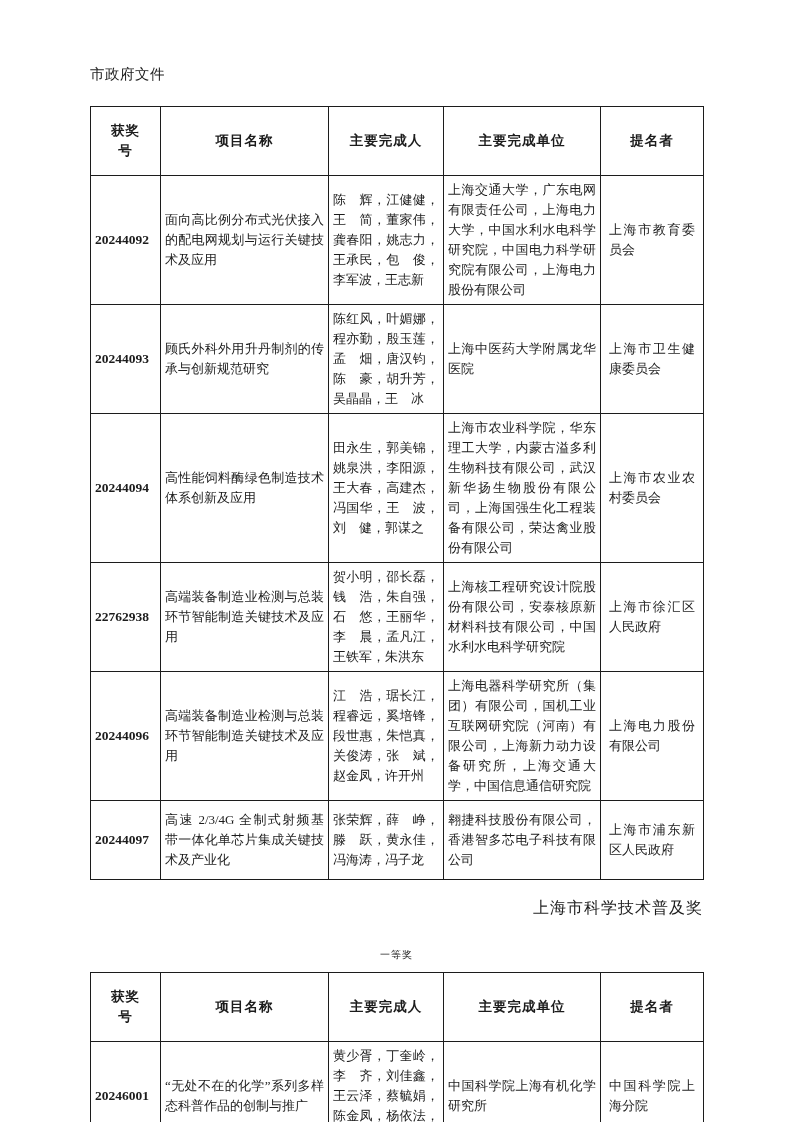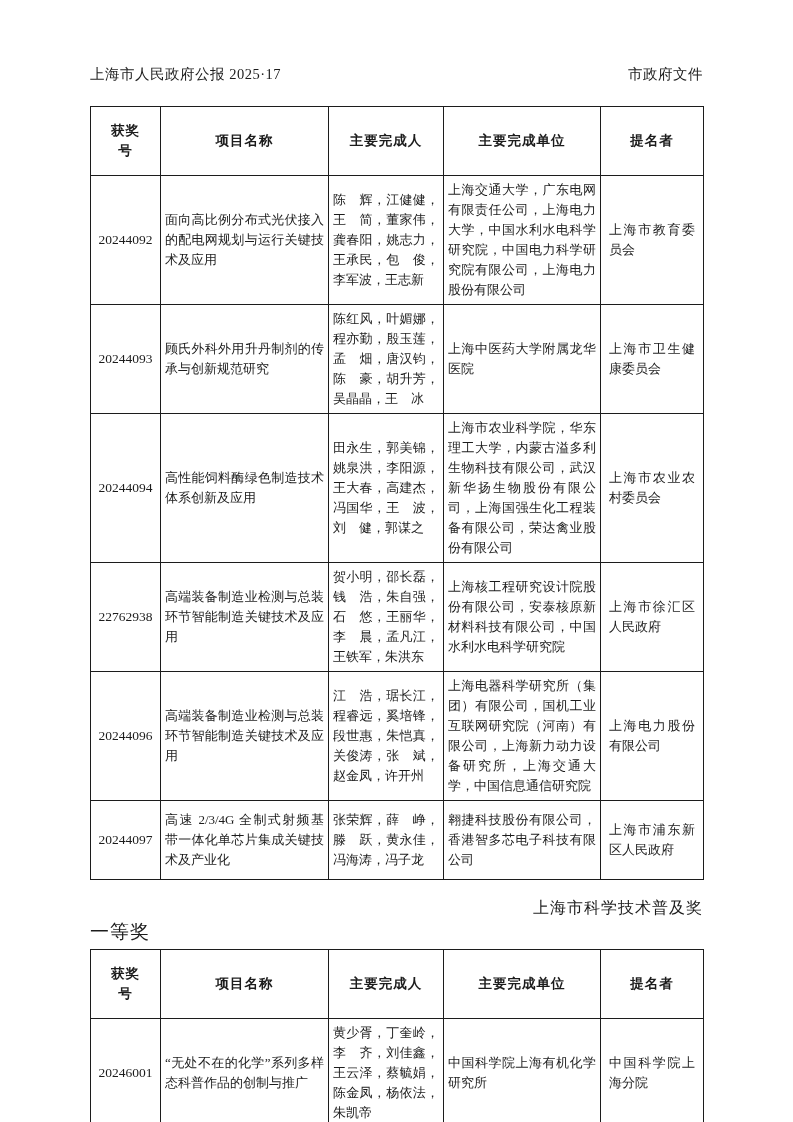--- a/index.html
+++ b/index.html
@@ -22,51 +22,50 @@
     border:1.5px solid #1c1c1c;
     vertical-align:middle;
     font-size:13px;line-height:20px;
     padding:4px 4px;
     word-break:break-all;
   }
   .awards th{
     font-weight:bold;font-size:13.5px;text-align:center;
     height:31px;padding:14px;letter-spacing:1px;
   }
-  td.num{text-align:center;font-size:13.5px;}
+  td.num{text-align:left;font-size:13.5px;font-weight:bold;}
   td.proj,td.people,td.units{text-align:justify;}
   td.nom{text-align:justify;padding:16px 8px;}
   tr.rh125{height:125px;}
   tr.rh101{height:101px;}
   tr.rh142{height:142px;}
   tr.rh100{height:100px;}
   tr.rh79{height:79px;}
   tr.rh98{height:98px;}
   .section-title{
     text-align:right;font-size:16px;line-height:24px;margin-top:16px;
     letter-spacing:1px;
   }
   .section-subtitle{
-    font-size:19px;line-height:22px;margin-top:1px;
+    text-align:center;font-size:10px;line-height:22px;margin-top:24px;
     letter-spacing:1px;
   }
   .page-footer{
     text-align:center;margin-top:12px;padding-right:10px;
     font-size:11px;line-height:16px;
   }
   .page-footer .dash{font-weight:bold;letter-spacing:0;}
   .page-footer .pgnum{display:inline-block;margin:0 10px;}
 </style>
 </head>
 <body>
 
 <div class="content">
 
   <div class="running-header">
-    <span>上海市人民政府公报 2025·17</span>
     <span>市政府文件</span>
   </div>
 
   <table class="awards t1">
     <colgroup>
       <col style="width:70px">
         <col style="width:168px">
         <col style="width:115px">
         <col style="width:157px">
         <col style="width:103px">

